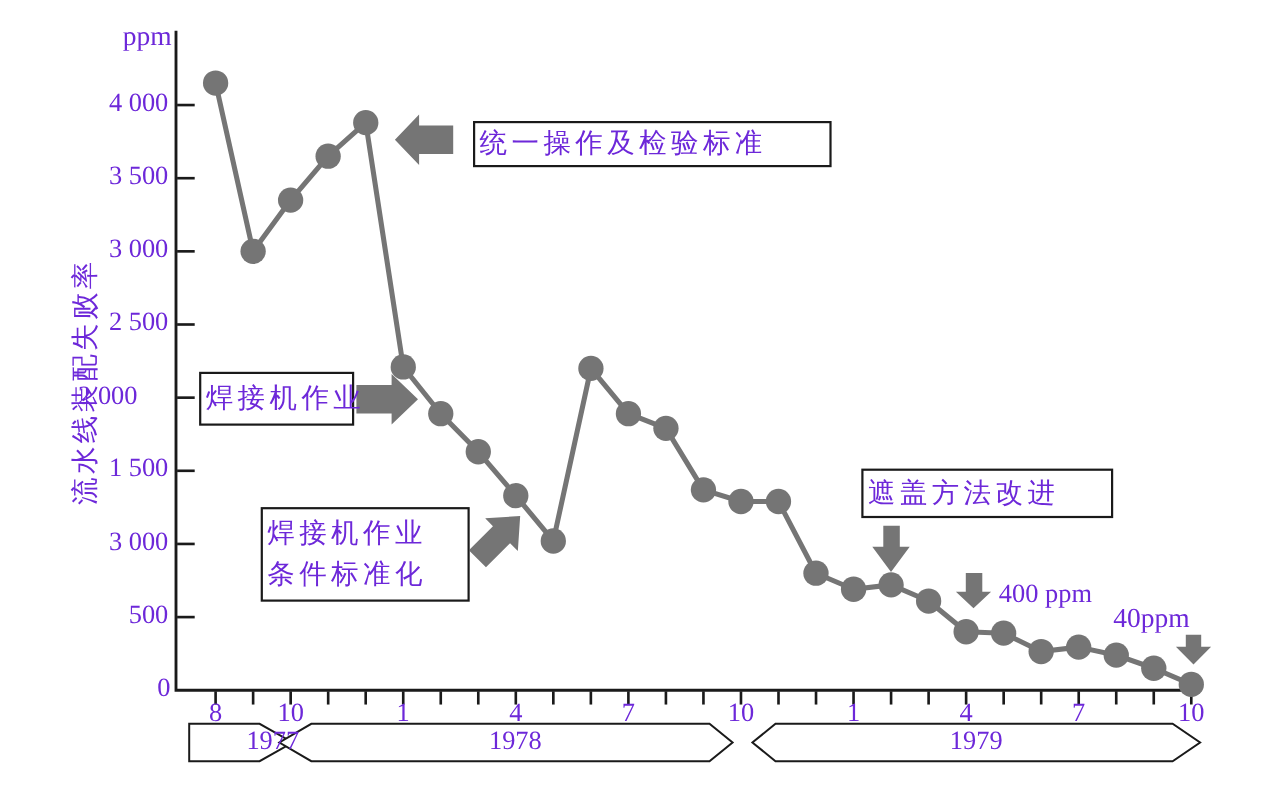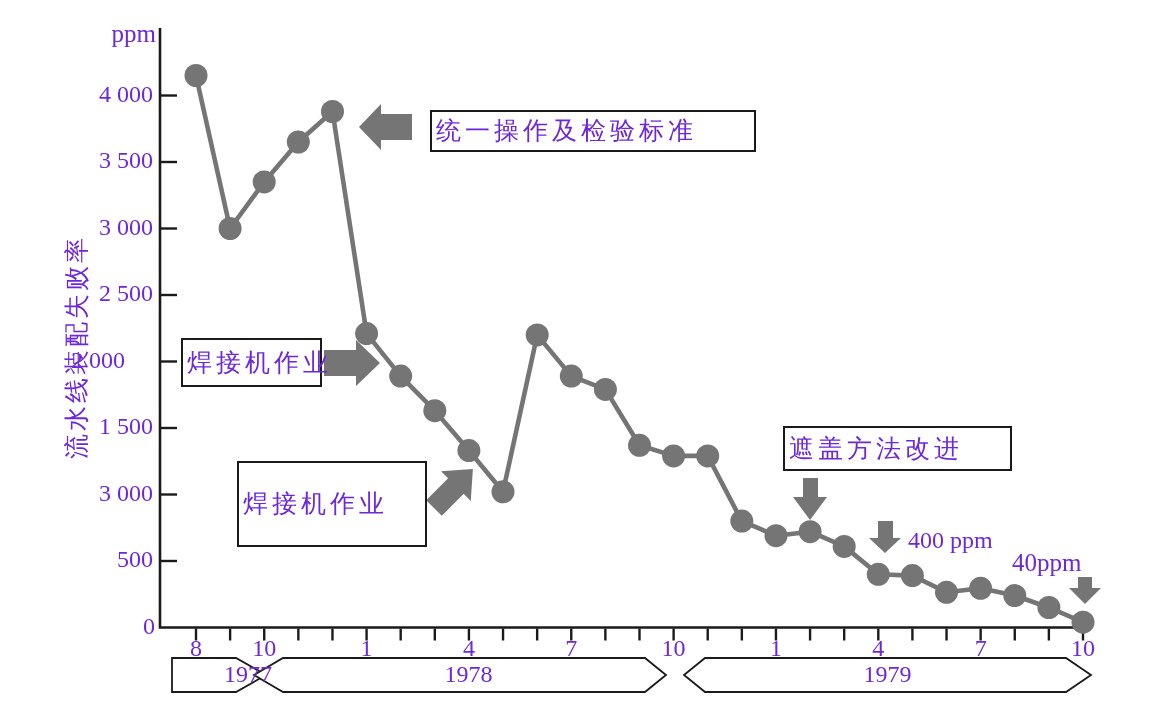--- a/index.html
+++ b/index.html
@@ -120,20 +120,21 @@
   <div class="y-axis-title">流水线装配失败率</div>
 
   <div class="ann-box" style="left:430px;top:110px;width:322px;height:38px;">
     <span>统一操作及检验标准</span>
   </div>
   <div class="ann-box" style="left:181px;top:338px;width:137px;height:45px;">
     <span>焊接机作业</span>
   </div>
   <div class="ann-box" style="left:237px;top:461px;width:186px;height:82px;">
     <span>焊接机作业</span>
+    <span>条件标准化</span>
   </div>
   <div class="ann-box" style="left:783px;top:426px;width:225px;height:41px;">
     <span>遮盖方法改进</span>
   </div>
 
   <div class="free-label" style="left:908px;top:527px;">400 ppm</div>
   <div class="free-label label-40" style="left:1012px;top:549px;">40ppm</div>
 
   <div class="year-label" style="left:172px;width:96px;margin-left:28px;">1977</div>
   <div class="year-label" style="left:271px;width:395px;">1978</div>

